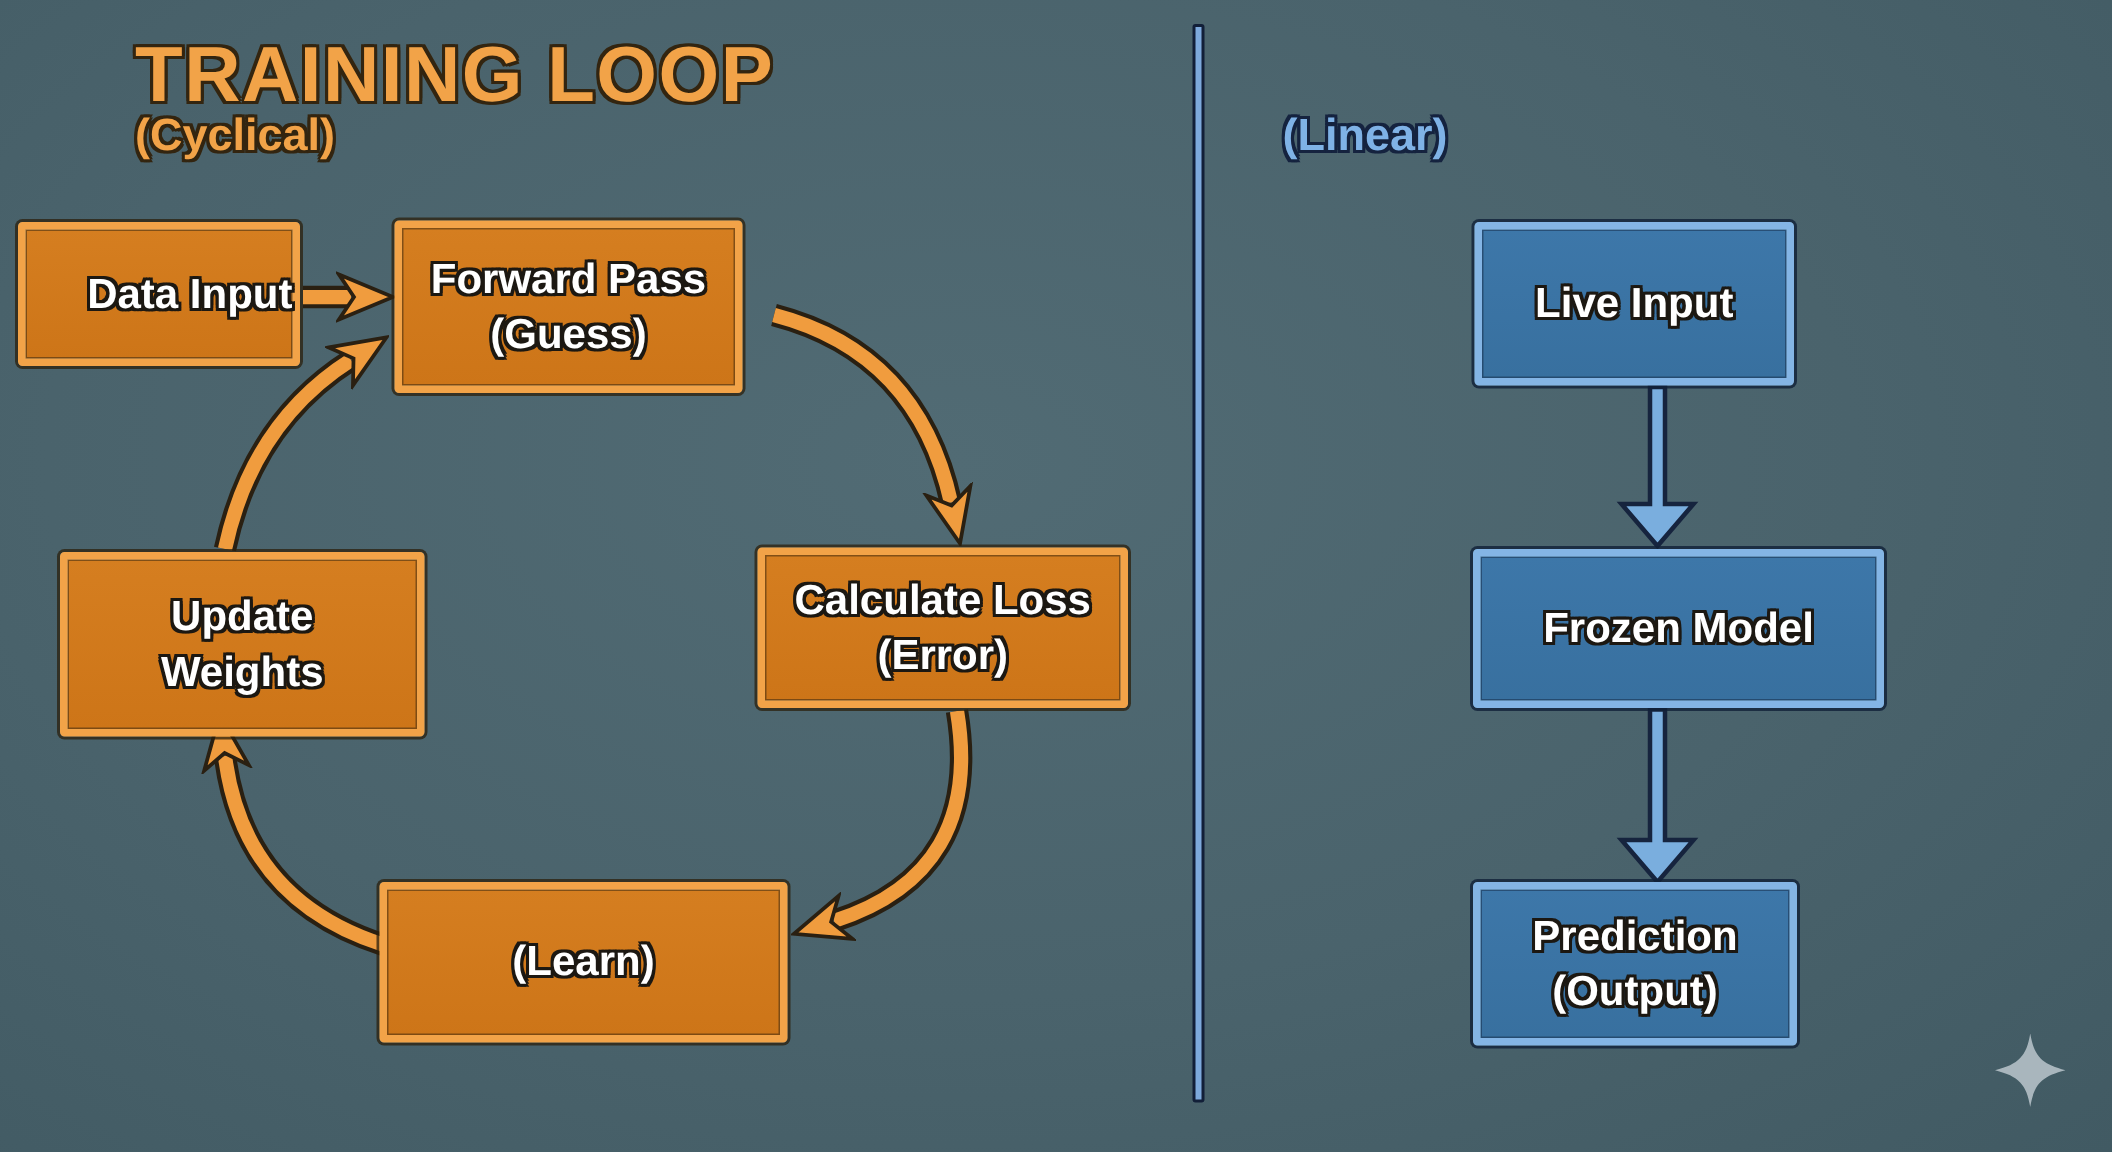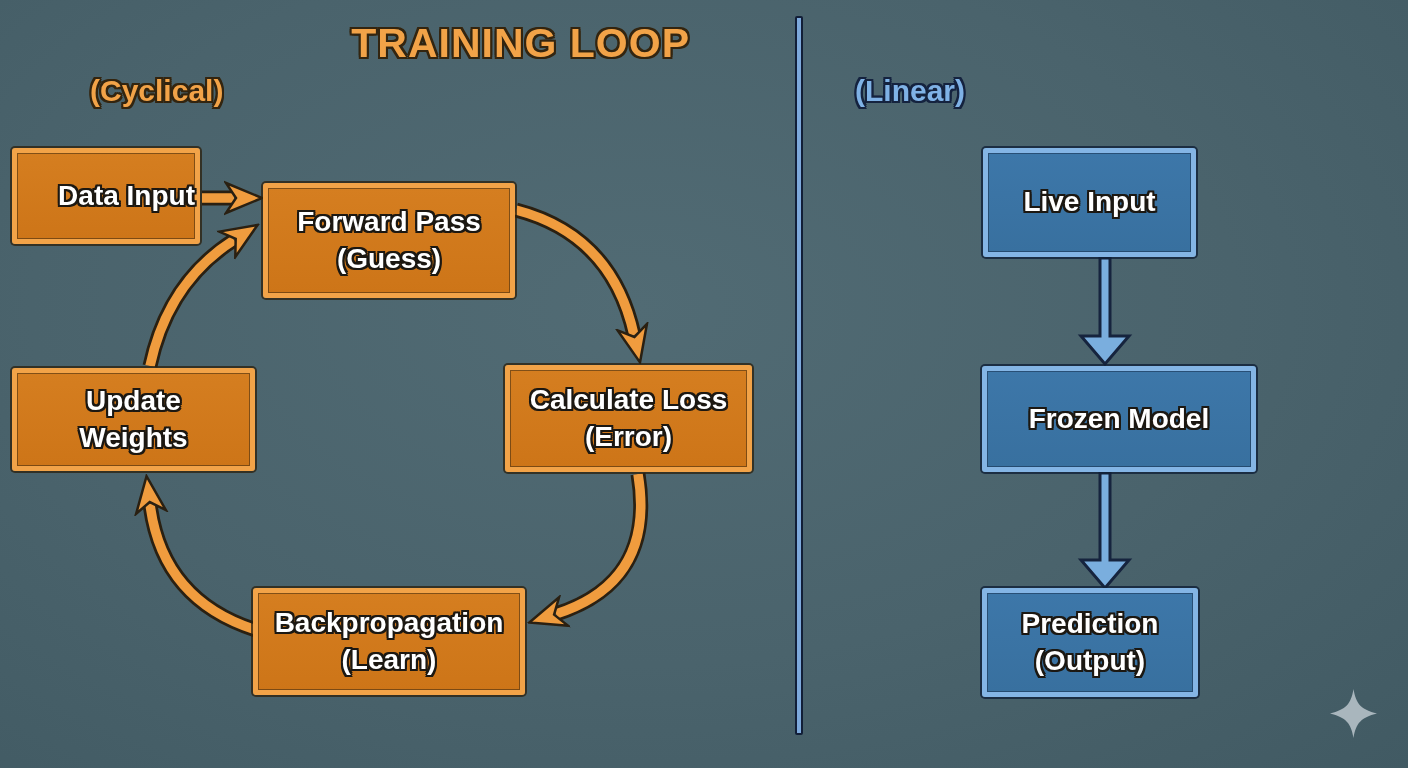--- a/index.html
+++ b/index.html
@@ -3,22 +3,22 @@
 <meta charset="utf-8">
 <style>
   html,body{margin:0;padding:0;background:#222;}
   .canvas{
     position:relative;width:1408px;height:768px;overflow:hidden;
     background:radial-gradient(ellipse at 45% 40%, #516b74 0%, #4a636c 55%, #415a63 100%);
     font-family:"Liberation Sans", sans-serif;
   }
   .arrows{position:absolute;left:0;top:0;z-index:1;}
   .title{
-    position:absolute;z-index:3;text-align:right;font-weight:bold;
-    font-size:41px;letter-spacing:1px;
+    position:absolute;z-index:3;text-align:left;font-weight:bold;
+    font-size:52px;letter-spacing:1px;
   }
   .subtitle{
     position:absolute;z-index:3;text-align:left;font-weight:bold;font-size:30px;
   }
   .t-orange{
     color:#f2a348;
     text-shadow:-2px -2px 0 #332510,2px -2px 0 #332510,-2px 2px 0 #332510,2px 2px 0 #332510,
                 -2px 0 0 #332510,2px 0 0 #332510,0 -2px 0 #332510,0 2px 0 #332510;
   }
   .t-blue{
@@ -94,36 +94,35 @@
 
   <div class="subtitle t-blue" style="left:855px;top:74px;width:500px;">(Linear)</div>
 
   <div class="divider"></div>
 
   <div class="box box-orange" style="left:12px;top:148px;width:188px;height:96px;align-items:flex-end;">
     <div class="bl">Data Input</div>
     <div class="bl"></div>
   </div>
 
-  <div class="box box-orange" style="left:263px;top:147px;width:252px;height:115px;margin-top:36px;">
+  <div class="box box-orange" style="left:263px;top:147px;width:232px;height:115px;">
     <div class="bl">Forward Pass</div>
     <div class="bl">(Guess)</div>
   </div>
 
   <div class="box box-orange" style="left:505px;top:365px;width:247px;height:107px;">
     <div class="bl">Calculate Loss</div>
     <div class="bl">(Error)</div>
   </div>
 
   <div class="box box-orange" style="left:253px;top:588px;width:272px;height:107px;">
-    <div class="bl">Backpropagation</div>
     <div class="bl">(Learn)</div>
   </div>
 
-  <div class="box box-orange" style="left:12px;top:368px;width:243px;height:103px;">
+  <div class="box box-orange" style="left:40px;top:368px;width:243px;height:123px;">
     <div class="bl">Update</div>
     <div class="bl">Weights</div>
   </div>
 
   <div class="box box-blue" style="left:983px;top:148px;width:213px;height:109px;">
     <div class="bl">Live Input</div>
     <div class="bl"></div>
   </div>
 
   <div class="box box-blue" style="left:982px;top:366px;width:274px;height:106px;">

